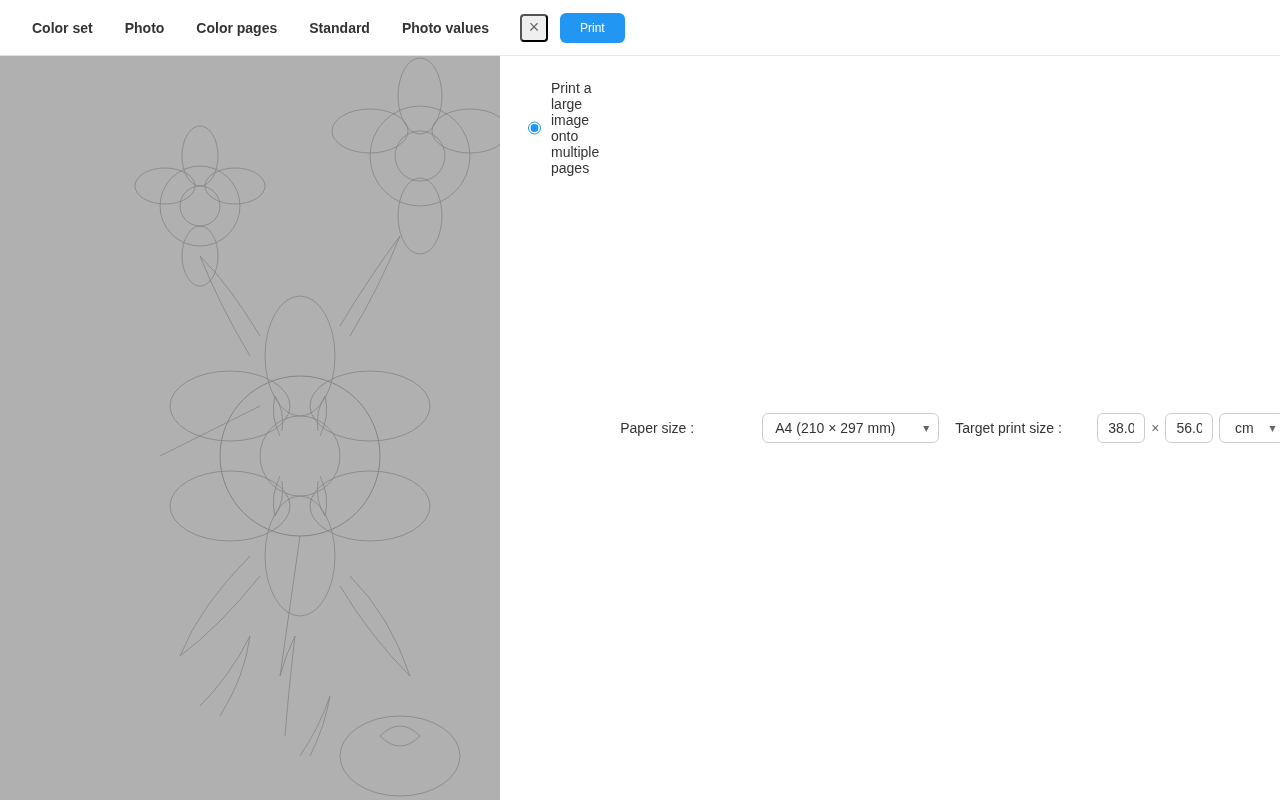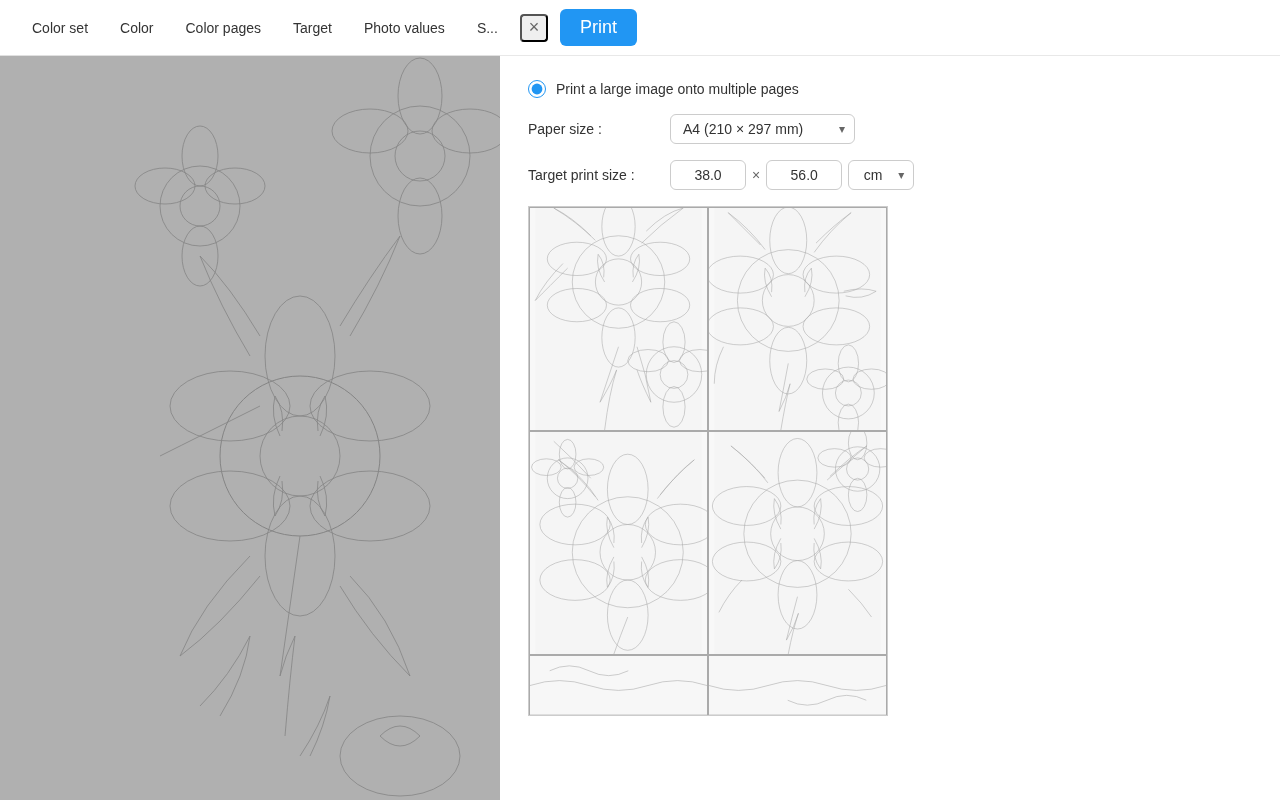--- a/index.html
+++ b/index.html
@@ -26,20 +26,21 @@
       padding: 0 16px;
       border-bottom: 1px solid #e0e0e0;
       z-index: 10;
     }
     .nav-item {
       padding: 8px 16px;
       cursor: pointer;
       color: #333;
       font-size: 14px;
       white-space: nowrap;
+      font-weight: bold;
     }
 
     
     .canvas-area {
       position: absolute;
       top: 56px;
       left: 0;
       right: 0;
       bottom: 0;
       background: #b0b0b0;
@@ -89,29 +90,29 @@
       font-size: 18px;
       border-radius: 4px;
     }
 
     .print-btn {
       background: #2196F3;
       color: #fff;
       border: none;
       border-radius: 6px;
       padding: 8px 20px;
-      font-size: 18px;
+      font-size: 12px;
       cursor: pointer;
       font-weight: 500;
     }
 
     .dialog-body {
       padding: 24px 28px;
       display: flex;
-      flex-direction: column;
+      flex-direction: row;
       gap: 16px;
       flex: 1;
       overflow: auto;
     }
 
     
     .radio-group {
       display: flex;
       flex-direction: column;
       gap: 12px;
@@ -152,21 +153,21 @@
     .select-wrapper {
       position: relative;
       display: inline-flex;
       align-items: center;
     }
 
     .select-field {
       appearance: none;
       border: 1px solid #ccc;
       border-radius: 6px;
-      padding: 6px 32px 6px 12px;
+      padding: 6px 24px 6px 12px;
       font-size: 14px;
       color: #333;
       background: #fff;
       cursor: pointer;
       min-width: 160px;
     }
 
     .select-arrow {
       position: absolute;
       right: 10px;
@@ -175,21 +176,21 @@
       font-size: 12px;
     }
 
     .size-inputs {
       display: flex;
       align-items: center;
       gap: 6px;
     }
 
     .size-input {
-      width: 76px;
+      width: 48px;
       border: 1px solid #ccc;
       border-radius: 6px;
       padding: 6px 10px;
       font-size: 14px;
       color: #333;
       text-align: center;
     }
 
     .size-separator {
       color: #666;
@@ -252,23 +253,23 @@
     
     .sketch-svg {
       opacity: 0.7;
     }
   </style>
 </head>
 <body>
 
 <div class="top-nav">
   <div class="nav-item">Color set</div>
-  <div class="nav-item">Color</div>
+  <div class="nav-item">Photo</div>
   <div class="nav-item">Color pages</div>
-  <div class="nav-item">Target</div>
+  <div class="nav-item">Standard</div>
   <div class="nav-item">Photo values</div>
   <div class="nav-item">S...</div>
 </div>
 
 <div class="canvas-area">
 
   <svg style="position:absolute;left:100px;top:0;width:400px;height:800px;opacity:0.6;" viewBox="0 0 400 800">
 
     <g stroke="#555" stroke-width="0.8" fill="none" opacity="0.8">
 

